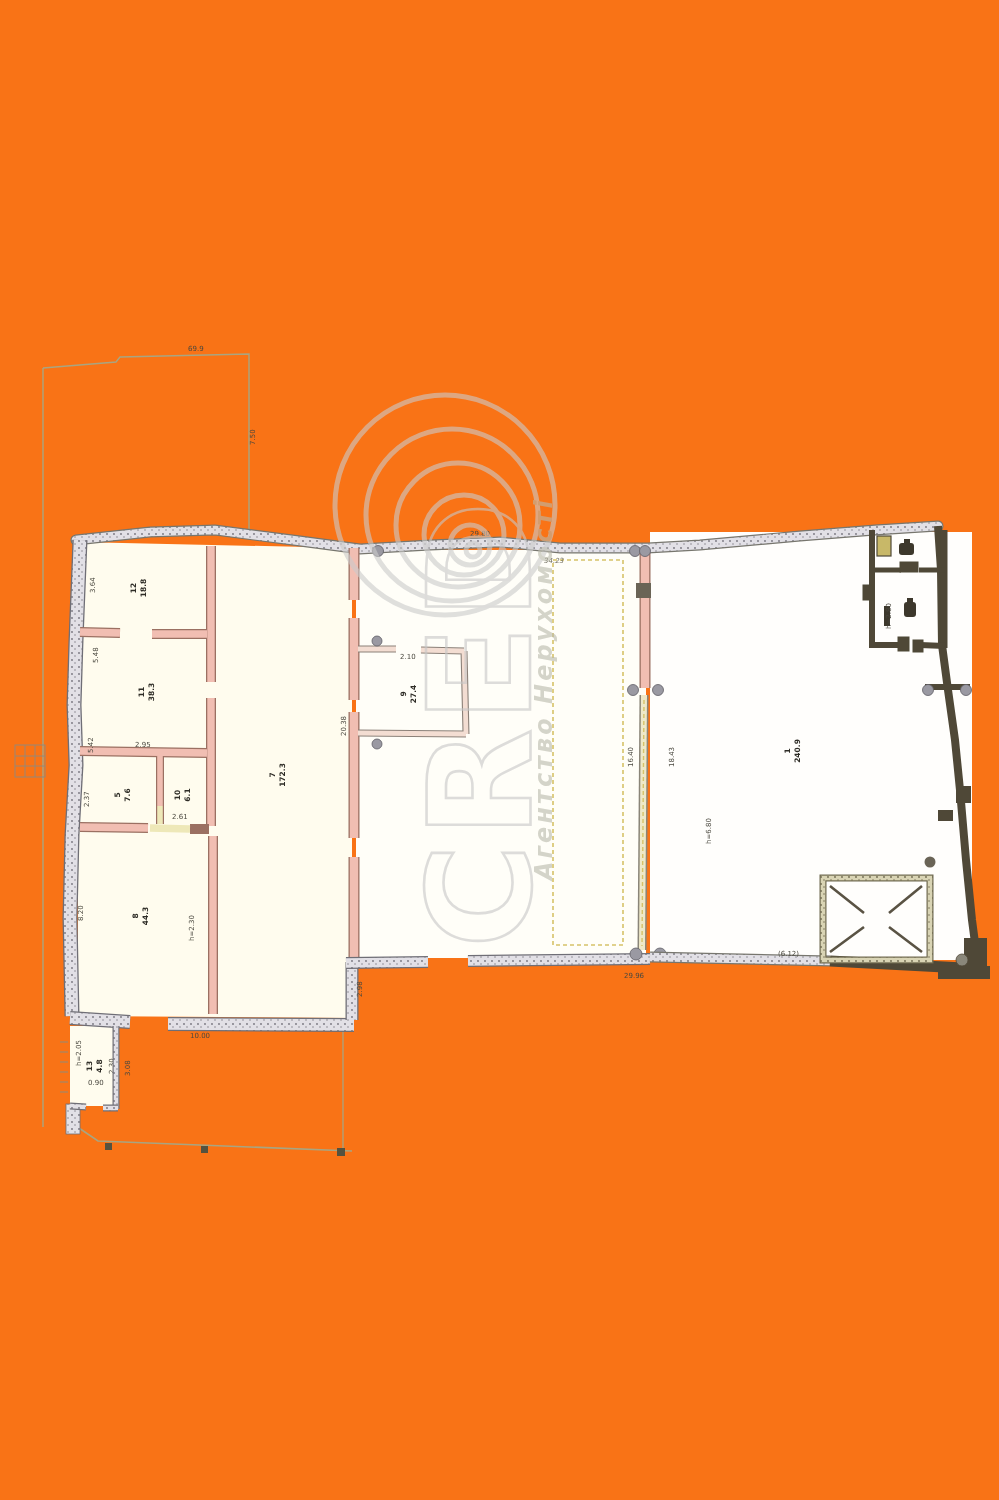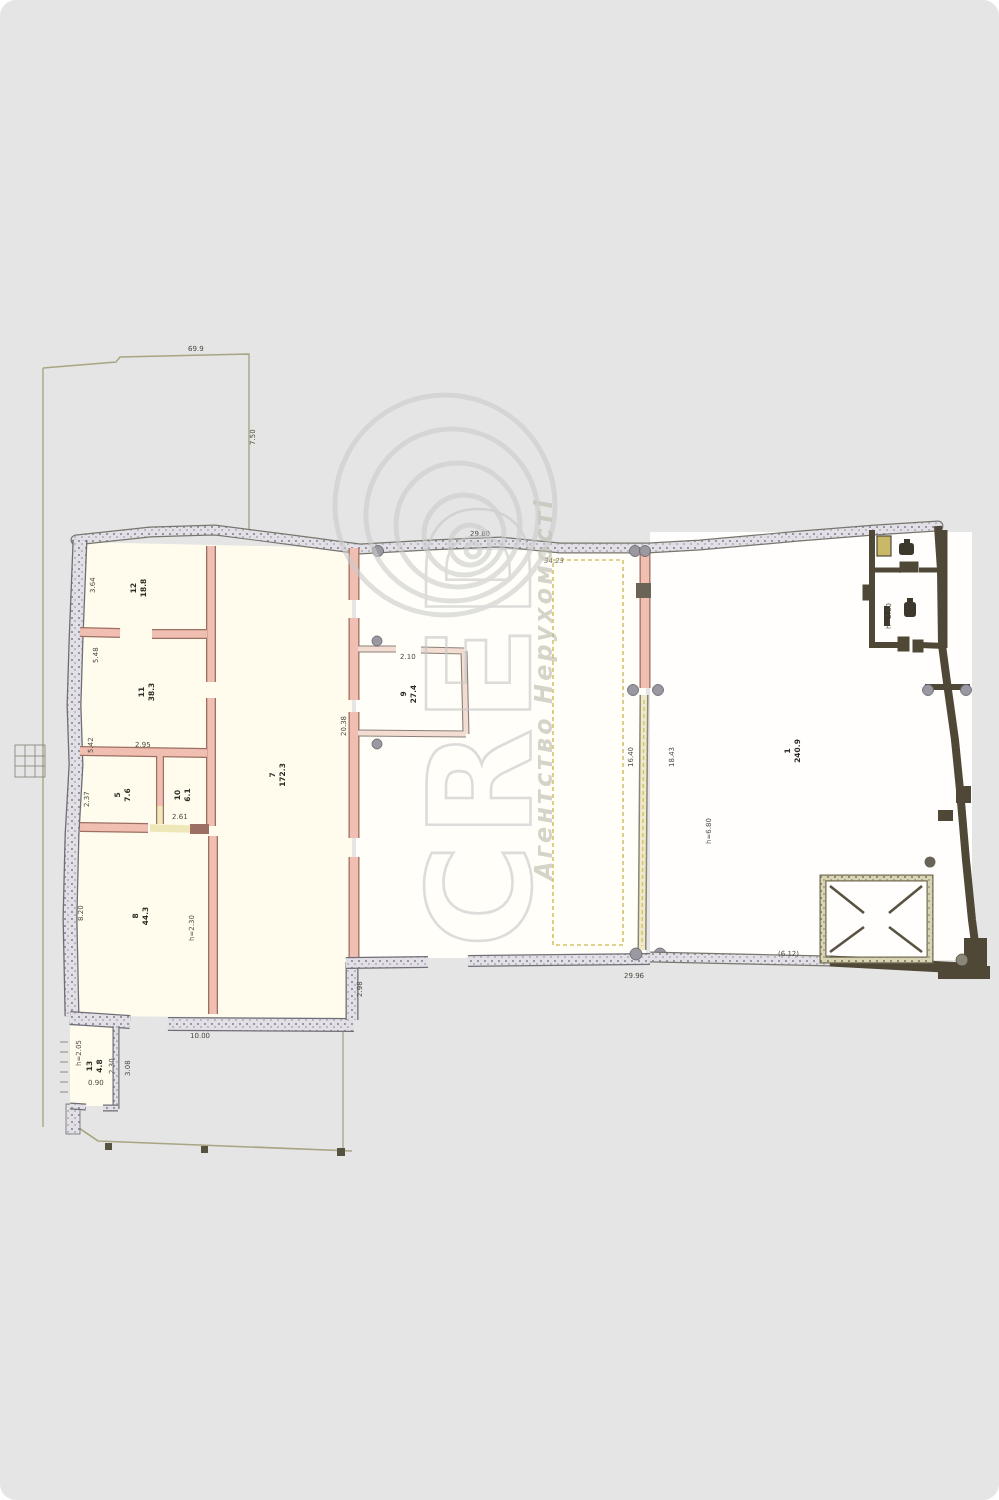--- a/index.html
+++ b/index.html
@@ -1,17 +1,17 @@
 <!DOCTYPE html>
 <html><head>
 <meta charset="utf-8">
 <style>
   html,body{margin:0;padding:0;background:#ffffff;}
-  #page{position:relative;width:999px;height:1500px;background:#e5e5e5;overflow:hidden;
-        font-family:"DejaVu Sans",sans-serif;border-radius:16px;}
+  #page{position:relative;width:999px;height:1500px;background:#f97316;overflow:hidden;
+        font-family:"DejaVu Sans",sans-serif;}
   svg text{font-family:"DejaVu Sans",sans-serif;}
   .dim{fill:#4a483f;font-size:7px;}
   .dimi{fill:#6b685a;font-size:7px;font-style:italic;}
   .rnum{fill:#2e2c26;font-size:7.5px;font-weight:bold;}
   .rarea{fill:#2e2c26;font-size:7.5px;font-weight:bold;}
   .wm-letters{fill:none;stroke:#c7c7c7;stroke-width:2.6px;font-weight:bold;
               font-size:142px;letter-spacing:6px;}
   .wm-agency{fill:#b9b9aa;font-size:24px;font-style:italic;letter-spacing:3px;font-weight:bold;}
 </style>
 </head>

